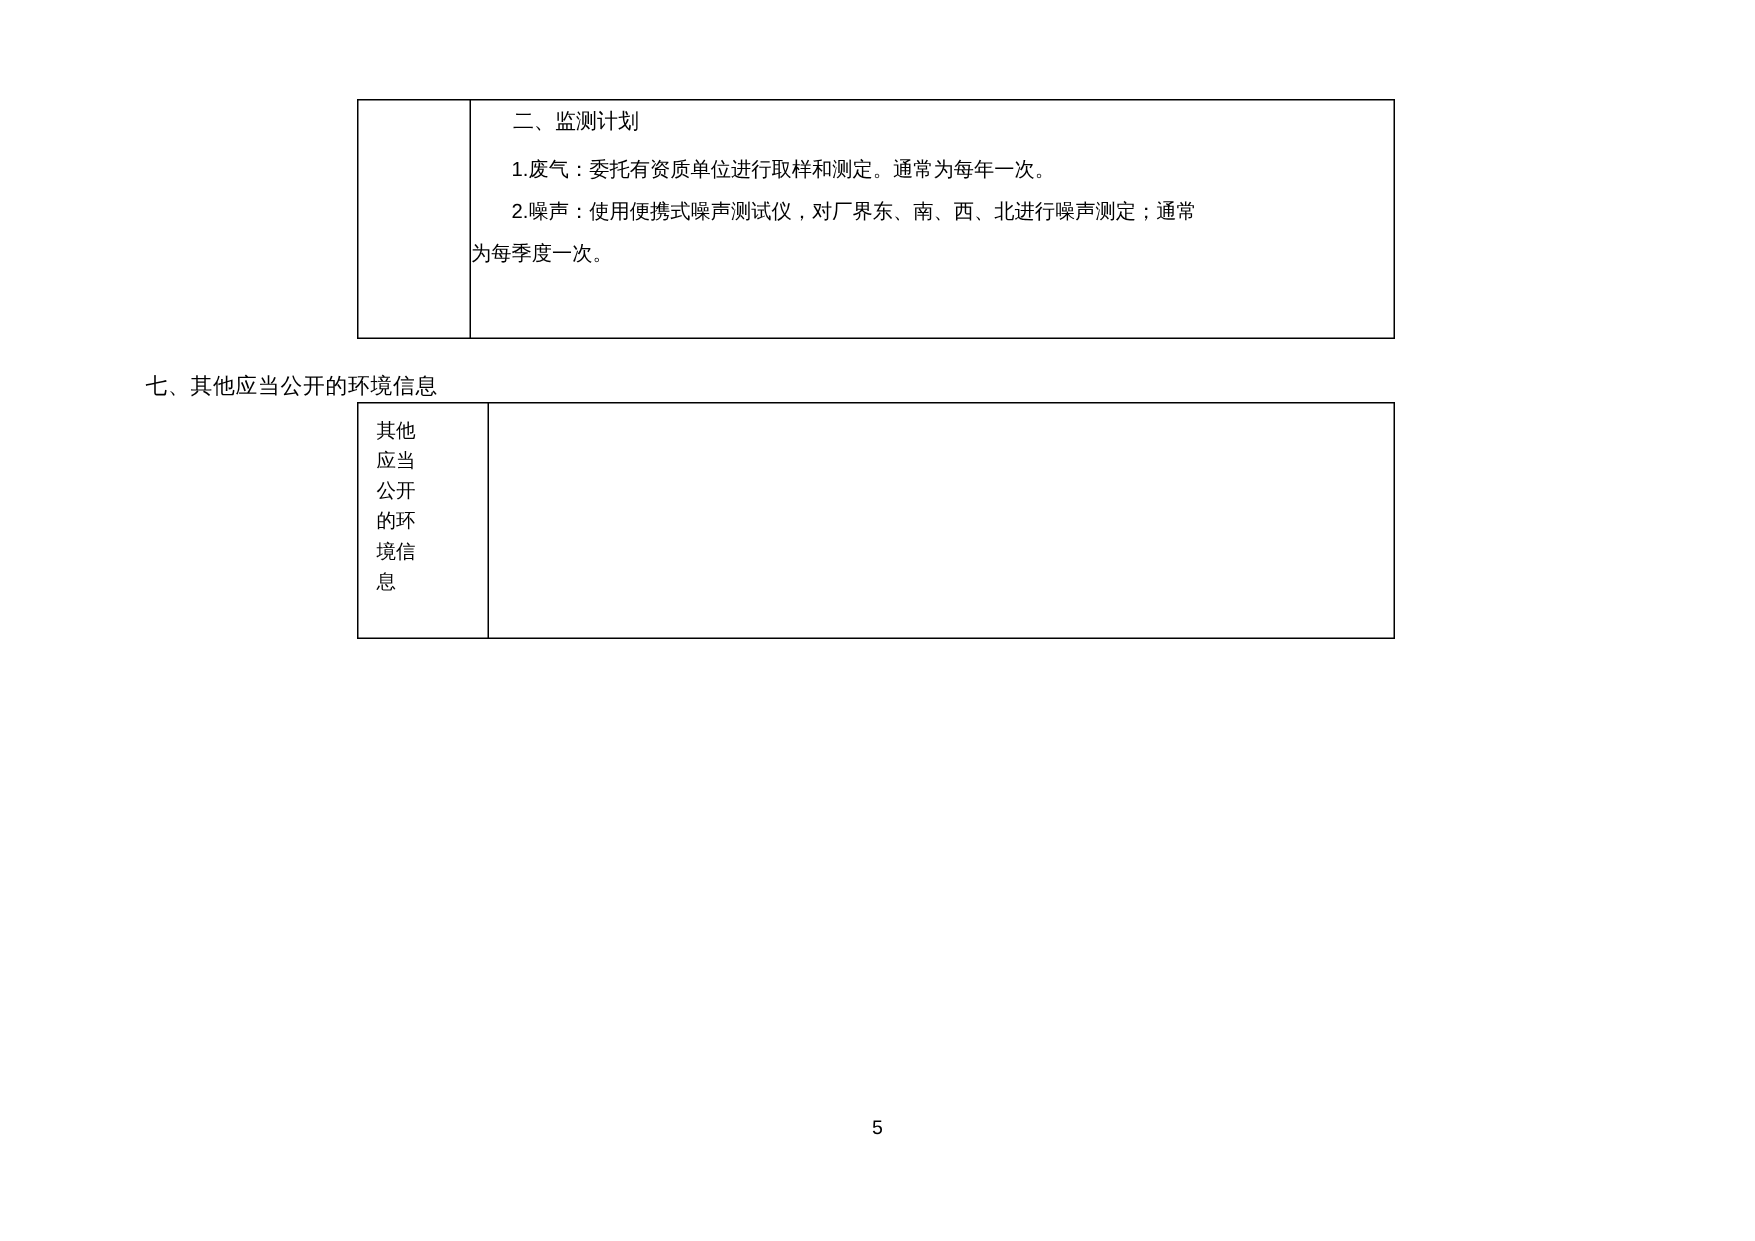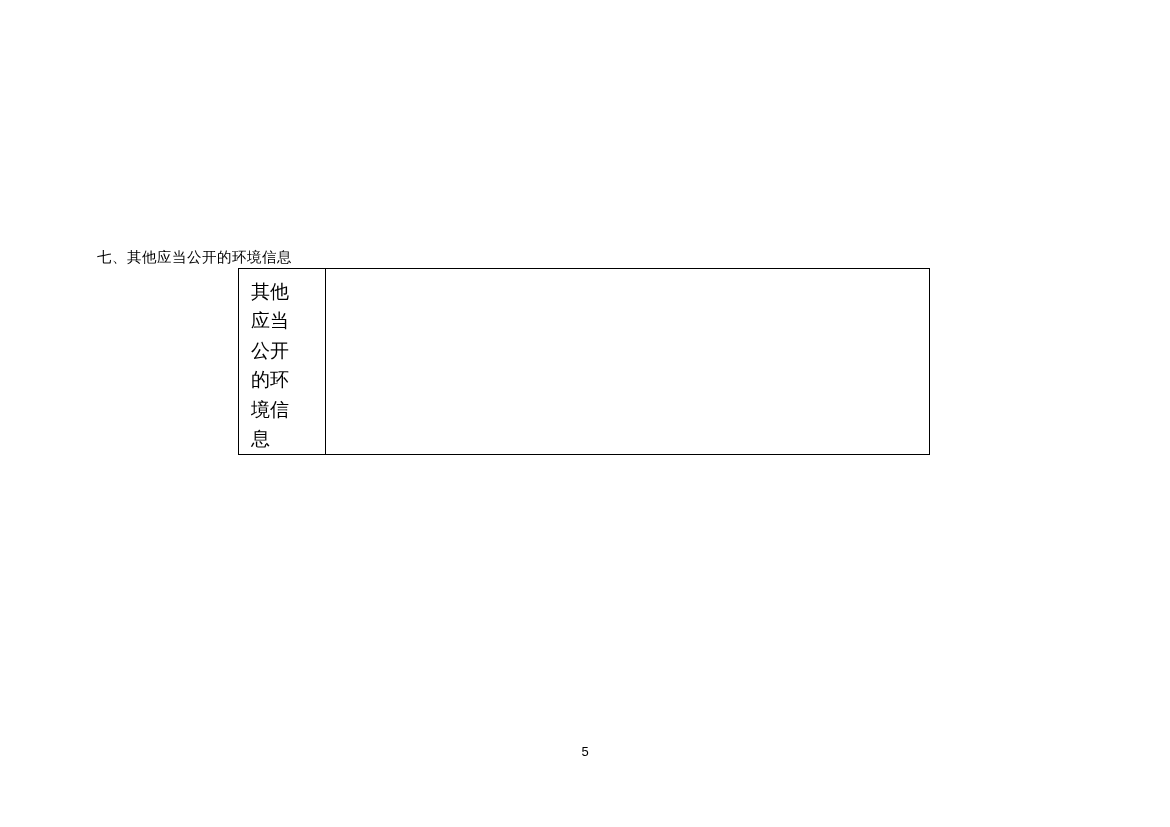--- a/index.html
+++ b/index.html
@@ -79,21 +79,21 @@
   }
   .table-bottom td {
     border: 1px solid #000000;
     vertical-align: top;
     padding: 0;
   }
   .cell-vert-label {
     width: 74px;
     height: 148px;
     padding: 8px 0 0 12px !important;
-    font-size: 19px;
+    font-size: 13px;
     line-height: 1.55;
   }
   .cell-vert-label .ch {
     display: block;
   }
   .cell-blank-body {
     height: 148px;
   }
 
   
@@ -104,20 +104,33 @@
     top: 744px;
     text-align: center;
     font-size: 13px;
   }
 </style>
 </head>
 <body>
 
 <div class="page">
 
+  <table class="table-top">
+    <tbody>
+        <tr>
+      <td class="cell-label-blank"></td>
+      <td class="cell-content">
+        <div class="heading">二、监测计划</div>
+        <p>1.废气：委托有资质单位进行取样和测定。通常为每年一次。</p>
+        <p>2.噪声：使用便携式噪声测试仪，对厂界东、南、西、北进行噪声测定；通常</p>
+        <p class="cont">为每季度一次。</p>
+      </td>
+    </tr>
+  </tbody>
+    </table>
 
   <div class="section-heading">七、其他应当公开的环境信息</div>
 
   <table class="table-bottom">
     <tbody>
         <tr>
       <td class="cell-vert-label">
         <span class="ch">其他</span>
         <span class="ch">应当</span>
         <span class="ch">公开</span>

